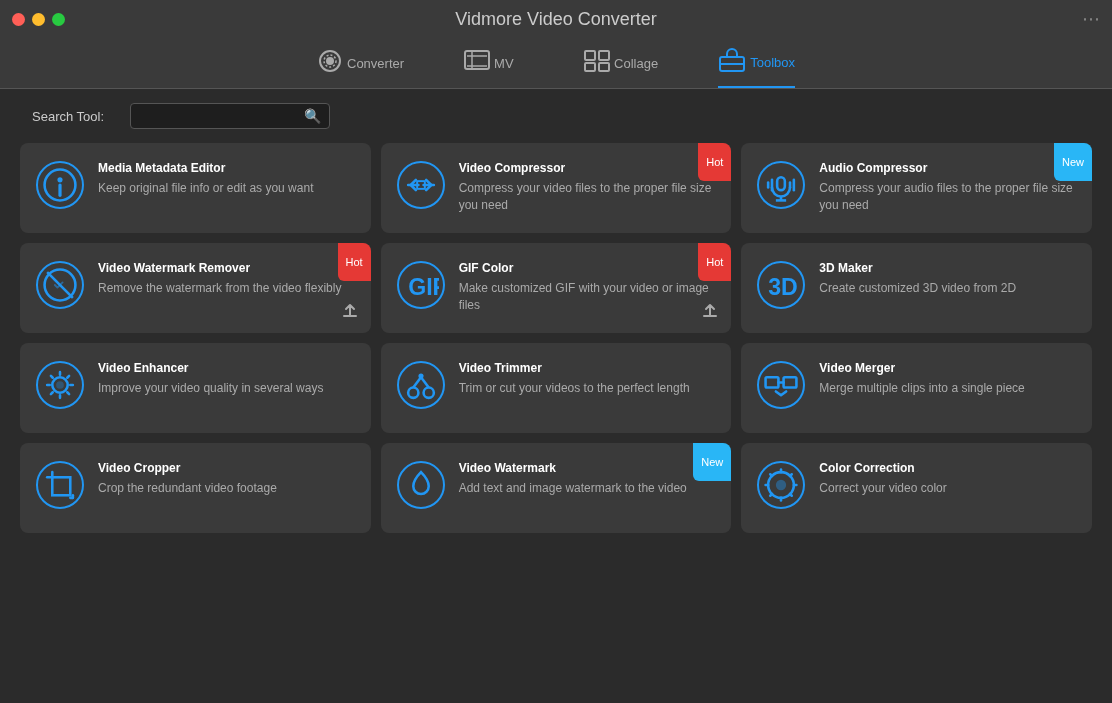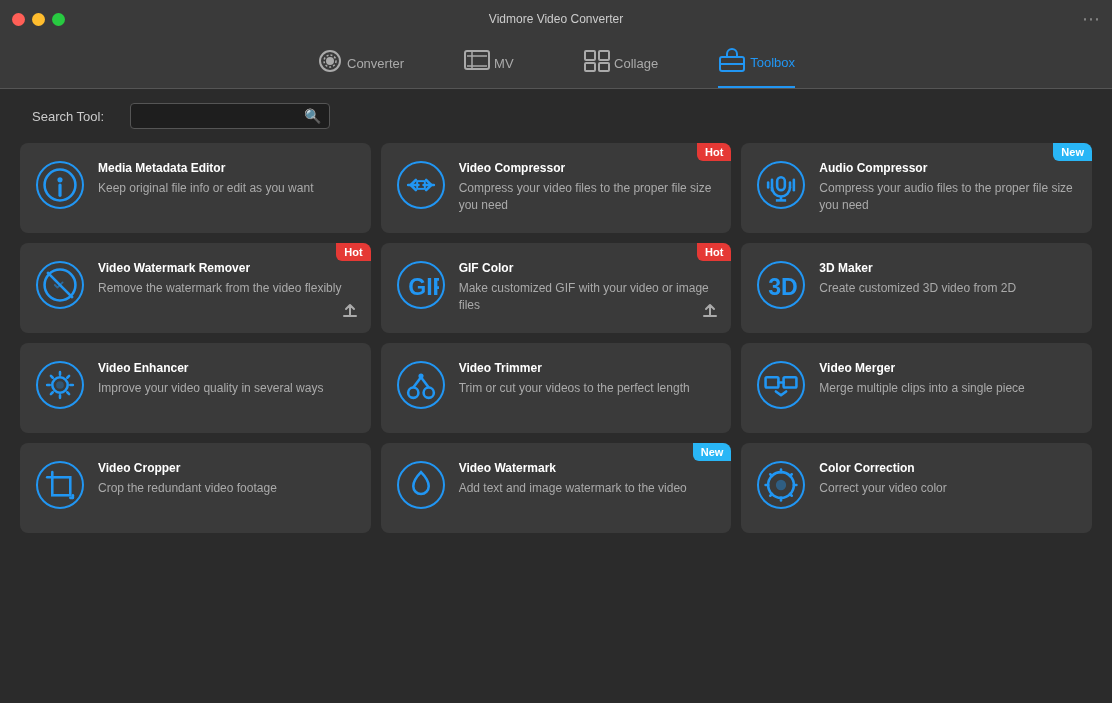--- a/index.html
+++ b/index.html
@@ -29,21 +29,21 @@
       height: 13px;
       border-radius: 50%;
     }
     .tl-close { background: #ff5f57; }
     .tl-minimize { background: #ffbd2e; }
     .tl-maximize { background: #28ca41; }
     .titlebar-title {
       position: absolute;
       left: 50%;
       transform: translateX(-50%);
-      font-size: 12px;
+      font-size: 18px;
       color: #ccc;
     }
     .titlebar-dots {
       margin-left: auto;
       color: #888;
       font-size: 18px;
     }
     .nav-bar {
       background: #3a3a3a;
       display: flex;
@@ -146,24 +146,24 @@
     }
     .tool-desc {
       font-size: 12px;
       color: #aaa;
       line-height: 1.4;
     }
     .badge {
       position: absolute;
       top: 0;
       right: 0;
-      padding: 3px 8px;
+      padding: 13px 8px;
       border-radius: 0 8px 0 6px;
       font-size: 11px;
-      font-weight: 700;
+      font-weight: 400;
     }
     .badge-hot { background: #e53935; color: #fff; }
     .badge-new { background: #29b6f6; color: #fff; }
     .upload-arrow {
       position: absolute;
       bottom: 10px;
       right: 12px;
       color: #aaa;
       font-size: 16px;
     }

